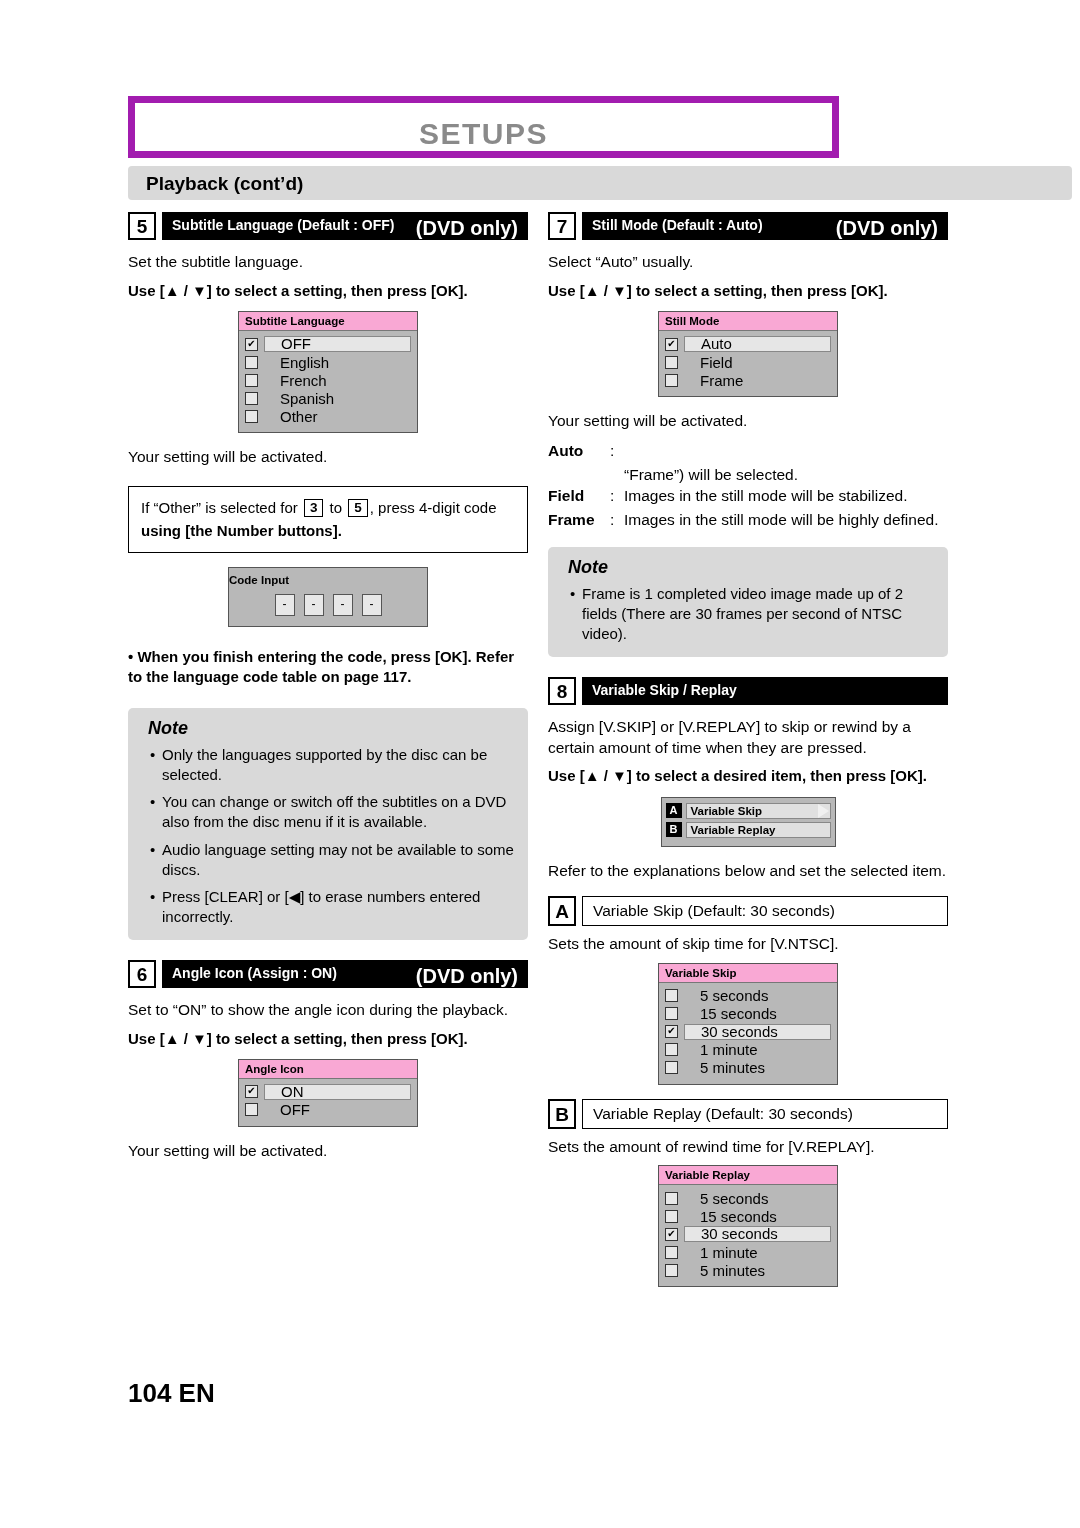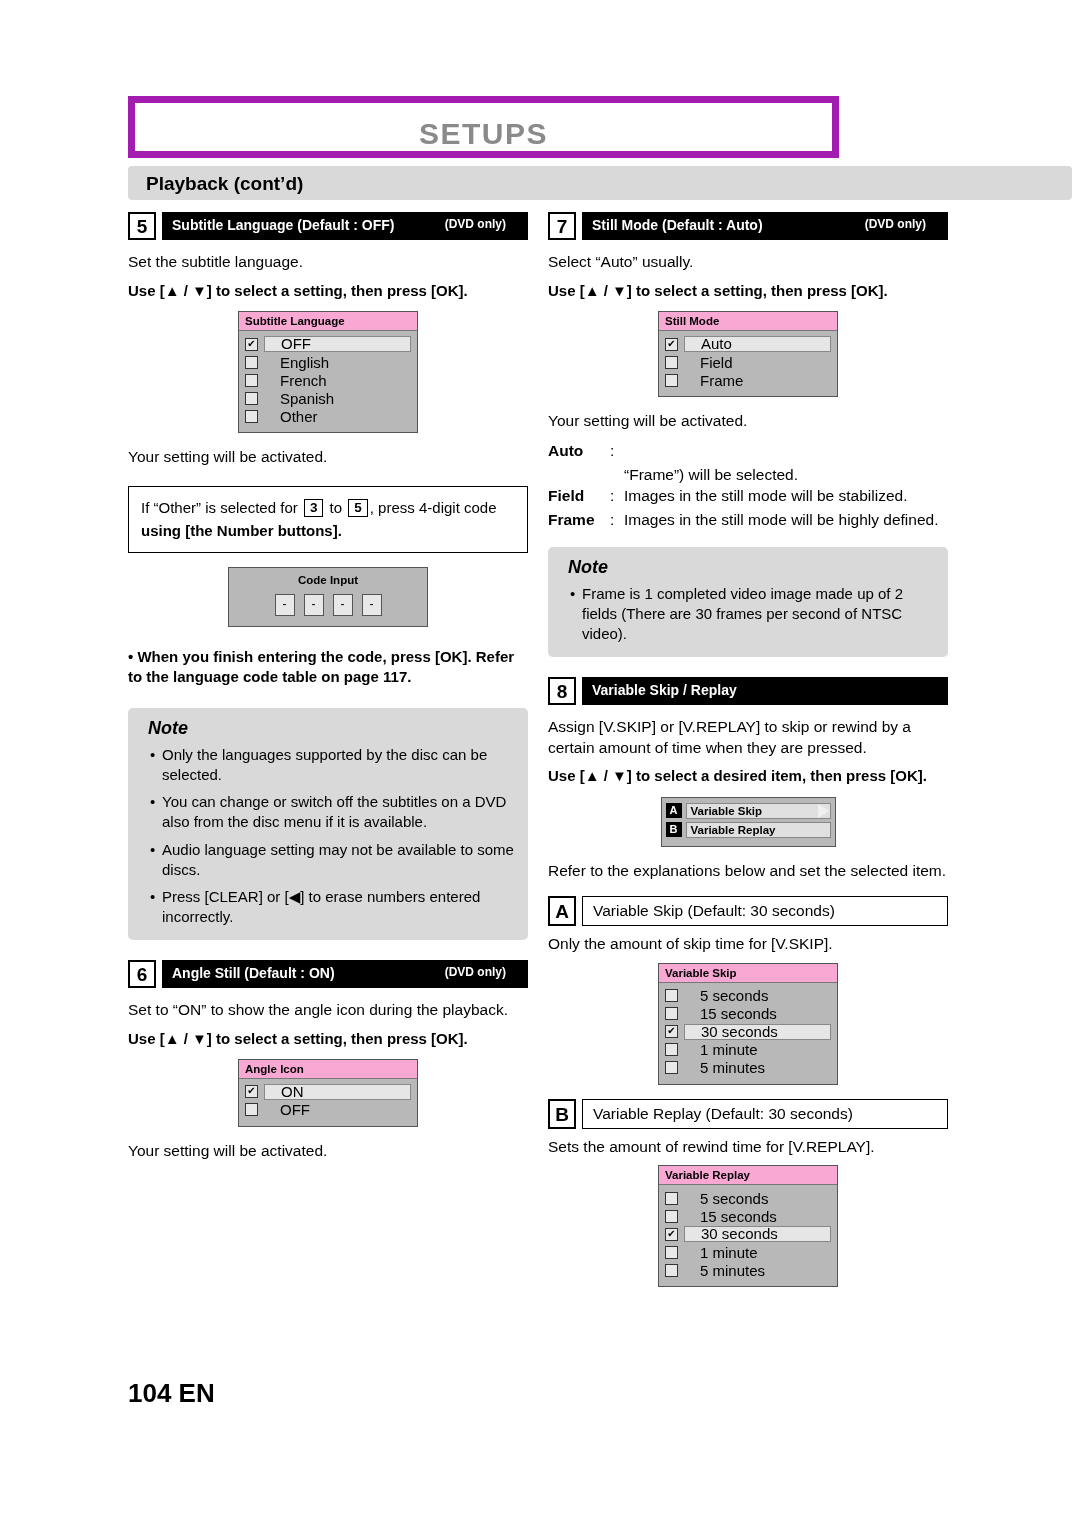--- a/index.html
+++ b/index.html
@@ -98,22 +98,22 @@
     color: #fff;
   }
   .num-bar .t1 {
     position: absolute;
     left: 10px; top: 5px;
     font-size: 14px;
     font-weight: bold;
   }
   .num-bar .t2 {
     position: absolute;
-    right: 22px; top: 5px;
-    font-size: 12px;
+    right: 10px; top: 5px;
+    font-size: 20px;
     font-weight: bold;
   }
 
   p.body {
     margin: 0 0 8px 0;
     font-size: 15.5px;
     line-height: 1.35;
   }
   p.bold {
     margin: 0 0 10px 0;
@@ -198,21 +198,21 @@
     width: 200px;
     border: 1px solid #555;
     background: #b8b8b8;
     margin: 0 auto;
     box-sizing: border-box;
     padding-bottom: 10px;
   }
   .codebox .ct {
     font-size: 11.5px;
     font-weight: bold;
-    text-align: center;
+    text-align: left;
     padding: 6px 0 8px 0;
   }
   .code-cells {
     display: flex;
     justify-content: center;
     gap: 9px;
   }
   .code-cell {
     width: 18px; height: 20px;
     background: #e8e8e8;
@@ -412,21 +412,21 @@
         <li>Audio language setting may not be available to some discs.</li>
         <li>Press [CLEAR] or [◀] to erase numbers entered incorrectly.</li>
       </ul>
     </div>
 
     <div class="spacer20"></div>
 
     <div class="numbered">
       <div class="num-box">6</div>
       <div class="num-bar">
-        <span class="t1">Angle Still (Default : ON)</span>
+        <span class="t1">Angle Icon (Assign : ON)</span>
         <span class="t2">(DVD only)</span>
       </div>
     </div>
 
     <p class="body">Set to “ON” to show the angle icon during the playback.</p>
     <p class="bold">Use [▲ / ▼] to select a setting, then press [OK].</p>
 
     <div class="osd">
       <div class="osd-title">Angle Icon</div>
       <div class="osd-body">
@@ -533,21 +533,21 @@
 
     <div class="spacer14"></div>
     <p class="body">Refer to the explanations below and set the selected item.</p>
     <div class="spacer6"></div>
 
     <div class="labelrow">
       <div class="tag">A</div>
       <div class="bx">Variable Skip (Default: 30 seconds)</div>
     </div>
 
-    <p class="body">Only the amount of skip time for [V.SKIP].</p>
+    <p class="body">Sets the amount of skip time for [V.NTSC].</p>
 
     <div class="osd wide-osd">
       <div class="osd-title">Variable Skip</div>
       <div class="osd-body">
         <div class="osd-row">
           <span class="cb"></span>
           <span class="osd-label">5 seconds</span>
         </div>
         <div class="osd-row">
           <span class="cb"></span>

